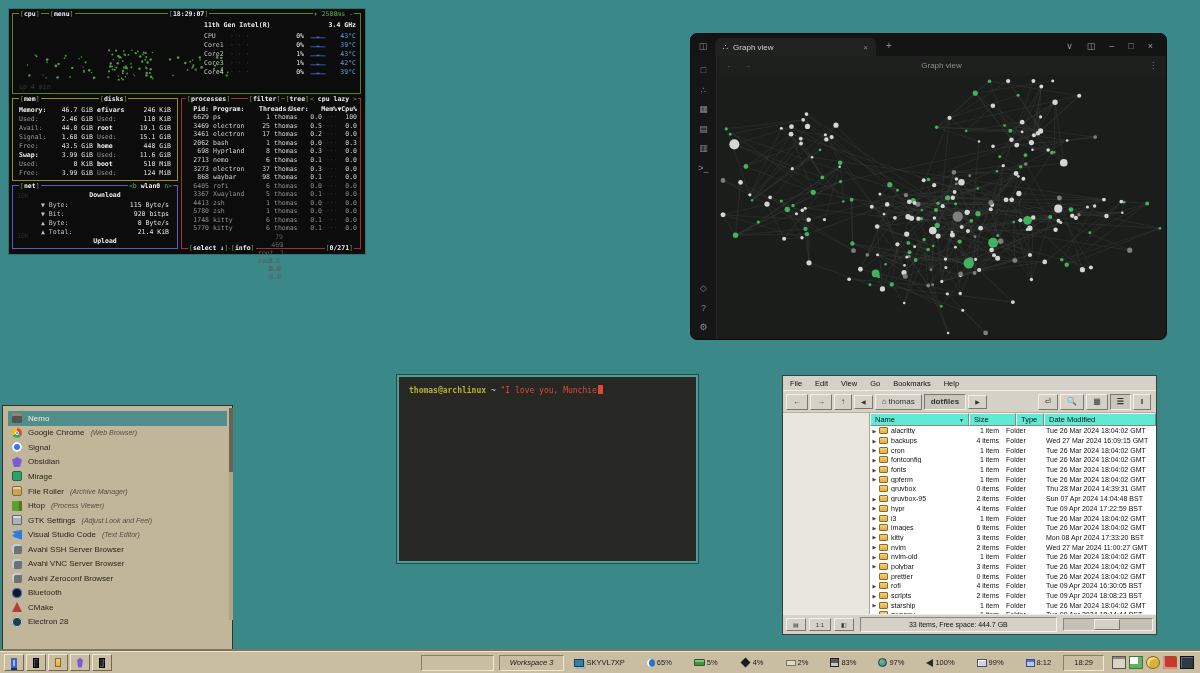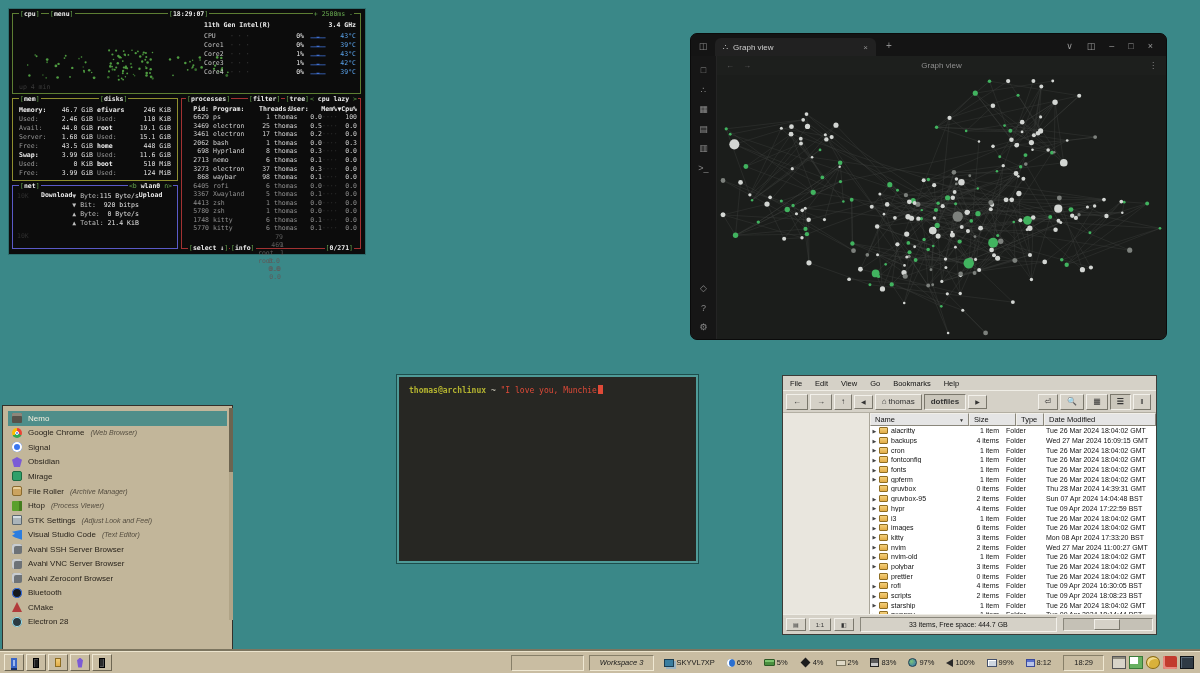--- a/index.html
+++ b/index.html
@@ -28,21 +28,21 @@
   .bt-cblue{width:28px;color:#3f6fd0;text-align:center;overflow:hidden;font-size:5px;line-height:9px;}
   .bt-ctemp{width:24px;text-align:right;color:#58a0e8;}
   .uptime{position:absolute;left:6px;bottom:2px;color:#3a3a3a;}
   .cpu-graph{position:absolute;left:4px;top:10px;width:218px;height:62px;}
   .mem-cols{position:absolute;left:4px;right:4px;top:6px;bottom:2px;display:flex;}
   .mem-col{width:50%;display:flex;flex-direction:column;padding:0 2px;box-sizing:border-box;}
   .kv{display:flex;height:9.2px;align-items:center;}
   .kv .k{color:#989898;white-space:nowrap;}
   .kv.bold .k{color:#ececec;font-weight:bold;}
   .kv .v{margin-left:auto;color:#e2e2e2;white-space:nowrap;}
-  .net-body{position:absolute;left:28px;right:8px;top:5px;bottom:2px;display:flex;flex-direction:row;}
+  .net-body{position:absolute;left:28px;right:8px;top:5px;bottom:2px;display:flex;flex-direction:column;}
   .net-head{font-weight:bold;color:#ececec;text-align:center;height:9px;}
   .net-rows .kv .k{color:#c0c0c0;}
   .net-scale{position:absolute;left:4px;color:#2d2d2d;}
   .proc-head{display:flex;font-weight:bold;color:#ececec;height:9px;margin:5px 3px 0;align-items:center;}
   .proc-rows{margin:0 3px;}
   .prow{display:flex;height:8.55px;align-items:center;color:#d2d2d2;}
   .prow.dim{color:#8f8f8f;}
   .prow.dim2{color:#5c5c5c;flex-direction:column;}
   .pc0{width:24px;text-align:right;}
   .pc1{flex:1;padding-left:4px;overflow:hidden;white-space:nowrap;}
@@ -91,21 +91,21 @@
     border-top:1px solid #efede6;border-bottom:1px solid #b3afa3;}
   .fbtn{height:16px;min-width:18px;display:flex;align-items:center;justify-content:center;background:#d5d1c7;
     border:1px solid;border-color:#f2f0ea #7a776c #7a776c #f2f0ea;font-size:8px;color:#333;box-sizing:border-box;gap:2px;}
   .fbtn.small{min-width:11px;height:14px;font-size:6px;}
   .fbtn.pressed{border-color:#7a776c #f2f0ea #f2f0ea #7a776c;background:#cac6bb;font-weight:bold;}
   .fm-right{margin-left:auto;display:flex;gap:2px;padding-right:2px;}
   .fm-body{flex:1;display:flex;min-height:0;}
   .fm-side{width:86px;background:#e9e6de;overflow:hidden;border-right:1px solid #a9a599;padding-top:2px;font-size:7px;}
   .fm-listwrap{flex:1;display:flex;flex-direction:column;min-width:0;}
   .fm-cols{height:13px;display:flex;flex:none;}
-  .fcol{display:flex;align-items:center;padding:0 4px;background:#e5e5e5;border:1px solid;
+  .fcol{display:flex;align-items:center;padding:0 4px;background:#5eead4;border:1px solid;
     border-color:#f2f0ea #8a877c #8a877c #f2f0ea;box-sizing:border-box;white-space:nowrap;}
   .fcol.c-name{flex:1;}
   .fcol .sort{margin-left:auto;font-size:5px;color:#333;}
   .fcol.c-size{width:47px;}
   .fcol.c-type{width:28px;}
   .fcol.c-date{width:112px;}
   .fm-list{flex:1;background:#fff;overflow:hidden;font-size:7px;}
   .frow{display:flex;align-items:center;height:9.7px;white-space:nowrap;}
   .f-exp{width:9px;text-align:center;color:#444;font-size:5px;flex:none;}
   .f-ico{width:9px;height:7px;background:linear-gradient(#f4cf7a,#e2ad48);border:1px solid #8e6d22;
@@ -165,21 +165,21 @@
   .qi-computer{width:12px;height:10px;background:#9db8ee;border:2px solid #3a66c8;box-shadow:0 2px 0 #17306e;}
   .qi-terminal{width:11px;height:10px;background:#1d1d1d;border:1px solid #000;box-shadow:inset 1px 1px 0 #4a4a4a;}
   .qi-folder{width:12px;height:9px;background:linear-gradient(#f2cd78,#e2ad48);border:1px solid #8e6d22;}
   .qi-obsidian{width:10px;height:10px;background:#7b5bd6;clip-path:polygon(50% 0,100% 28%,80% 100%,20% 100%,0 28%);}
   .qi-kitty{width:11px;height:10px;background:#2a2a2a;border:1px solid #000;box-shadow:inset -1px -1px 0 #555;}
   .tb-spacer{flex:1;}
   .tb-box{height:16px;border:1px solid;border-color:#877f68 #efe8d3 #efe8d3 #877f68;display:flex;
     align-items:center;padding:0 10px;box-sizing:border-box;white-space:nowrap;}
   .timer{color:#b02820;font-weight:bold;margin-top:48px;}
   .ws{font-style:italic;}
-  .tray{display:flex;align-items:center;gap:12px;margin-left:10px;}
+  .tray{display:flex;align-items:center;gap:22px;margin-left:10px;}
   .ind{display:flex;align-items:center;gap:2px;white-space:nowrap;}
   .clockbox{margin-left:12px;justify-content:flex-end;}
   .trayicons{display:flex;gap:3px;margin-left:8px;margin-right:2px;align-items:center;}
   .ticon{width:14px;height:13px;box-sizing:border-box;}
   .ti-clipboard{background:#d8d4c8;border:1px solid #555;box-shadow:inset 0 2px 0 #8a877a;}
   .ti-notes{background:#fff;border:1px solid #3a7a3a;box-shadow:inset -4px -4px 0 #67b060;}
   .ti-keys{background:#d9b13a;border-radius:50%;border:1px solid #8a6a14;box-shadow:inset 2px 2px 0 #f0d98a;}
   .ti-update{background:#c23b2e;border-radius:2px;box-shadow:inset 2px -2px 0 #e8897f;}
   .ti-display{background:#2f3a44;border:1px solid #101418;box-shadow:inset 1px 1px 0 #5a6a78;}
   .ii{display:inline-block;box-sizing:border-box;vertical-align:middle;}
@@ -374,21 +374,21 @@
             </div>
             <div class="kv">
               <span class="k">Used:</span>
               <span class="v">2.46 GiB</span>
             </div>
             <div class="kv">
               <span class="k">Avail:</span>
               <span class="v">44.0 GiB</span>
             </div>
             <div class="kv">
-              <span class="k">Server:</span>
+              <span class="k">Signal:</span>
               <span class="v">1.68 GiB</span>
             </div>
             <div class="kv">
               <span class="k">Free:</span>
               <span class="v">43.5 GiB</span>
             </div>
             <div class="kv bold">
               <span class="k">Swap:</span>
               <span class="v">3.99 GiB</span>
             </div>

